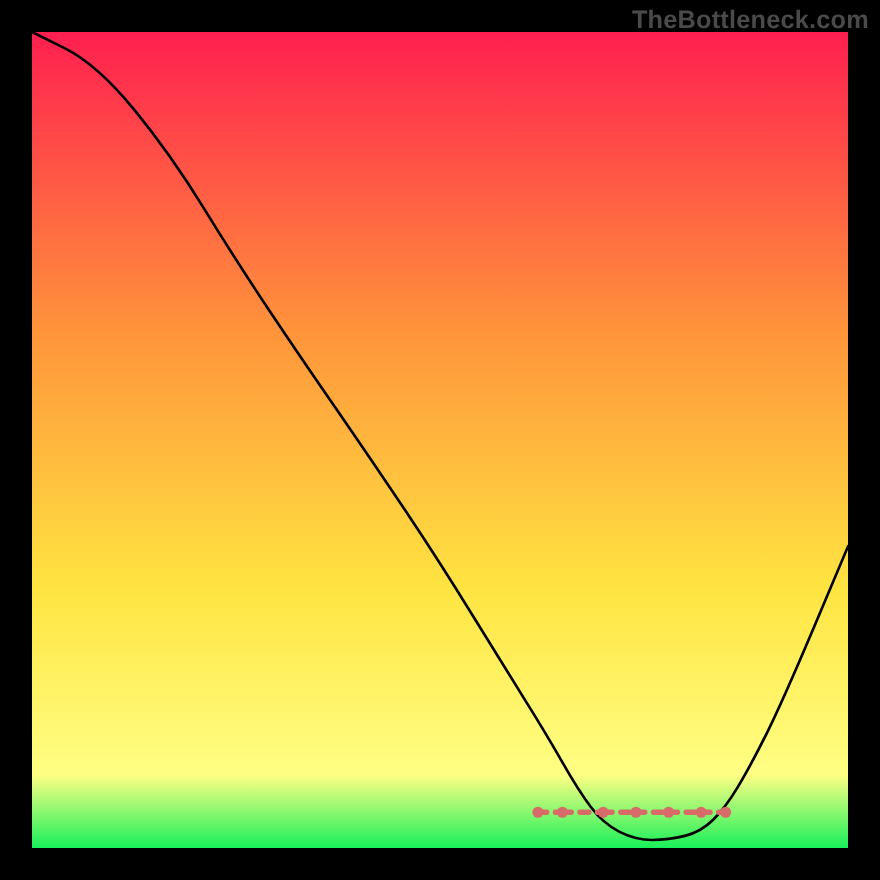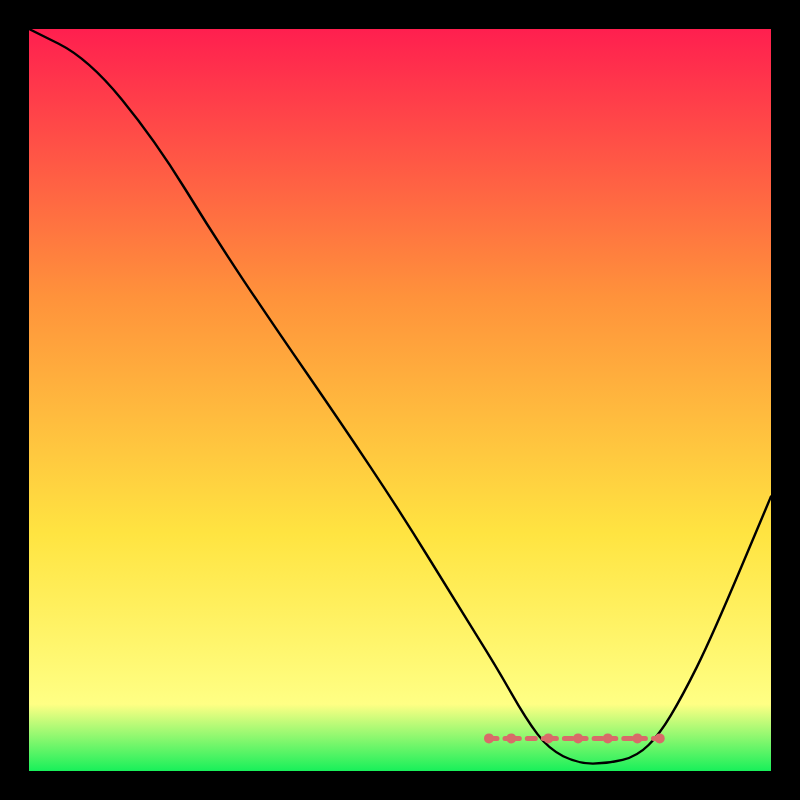--- a/index.html
+++ b/index.html
@@ -40,20 +40,21 @@
     left: 0;
     top: 0;
     width: 742px;
     height: 742px;
   }
 </style>
 </head>
 <body>
 
 <div class="frame">
+  <div class="watermark">TheBottleneck.com</div>
   <div class="plot-outer">
     <svg class="plot" viewBox="0 0 742 742" preserveAspectRatio="none">
       <defs>
         <linearGradient id="bg-grad" x1="0" y1="0" x2="0" y2="1">
           <stop offset="0%" stop-color="#ff1f4f"></stop>
           <stop offset="36%" stop-color="#ff923b"></stop>
           <stop offset="68%" stop-color="#ffe441"></stop>
           <stop offset="91%" stop-color="#ffff84"></stop>
           <stop offset="100%" stop-color="#18f05a"></stop>
         </linearGradient>

